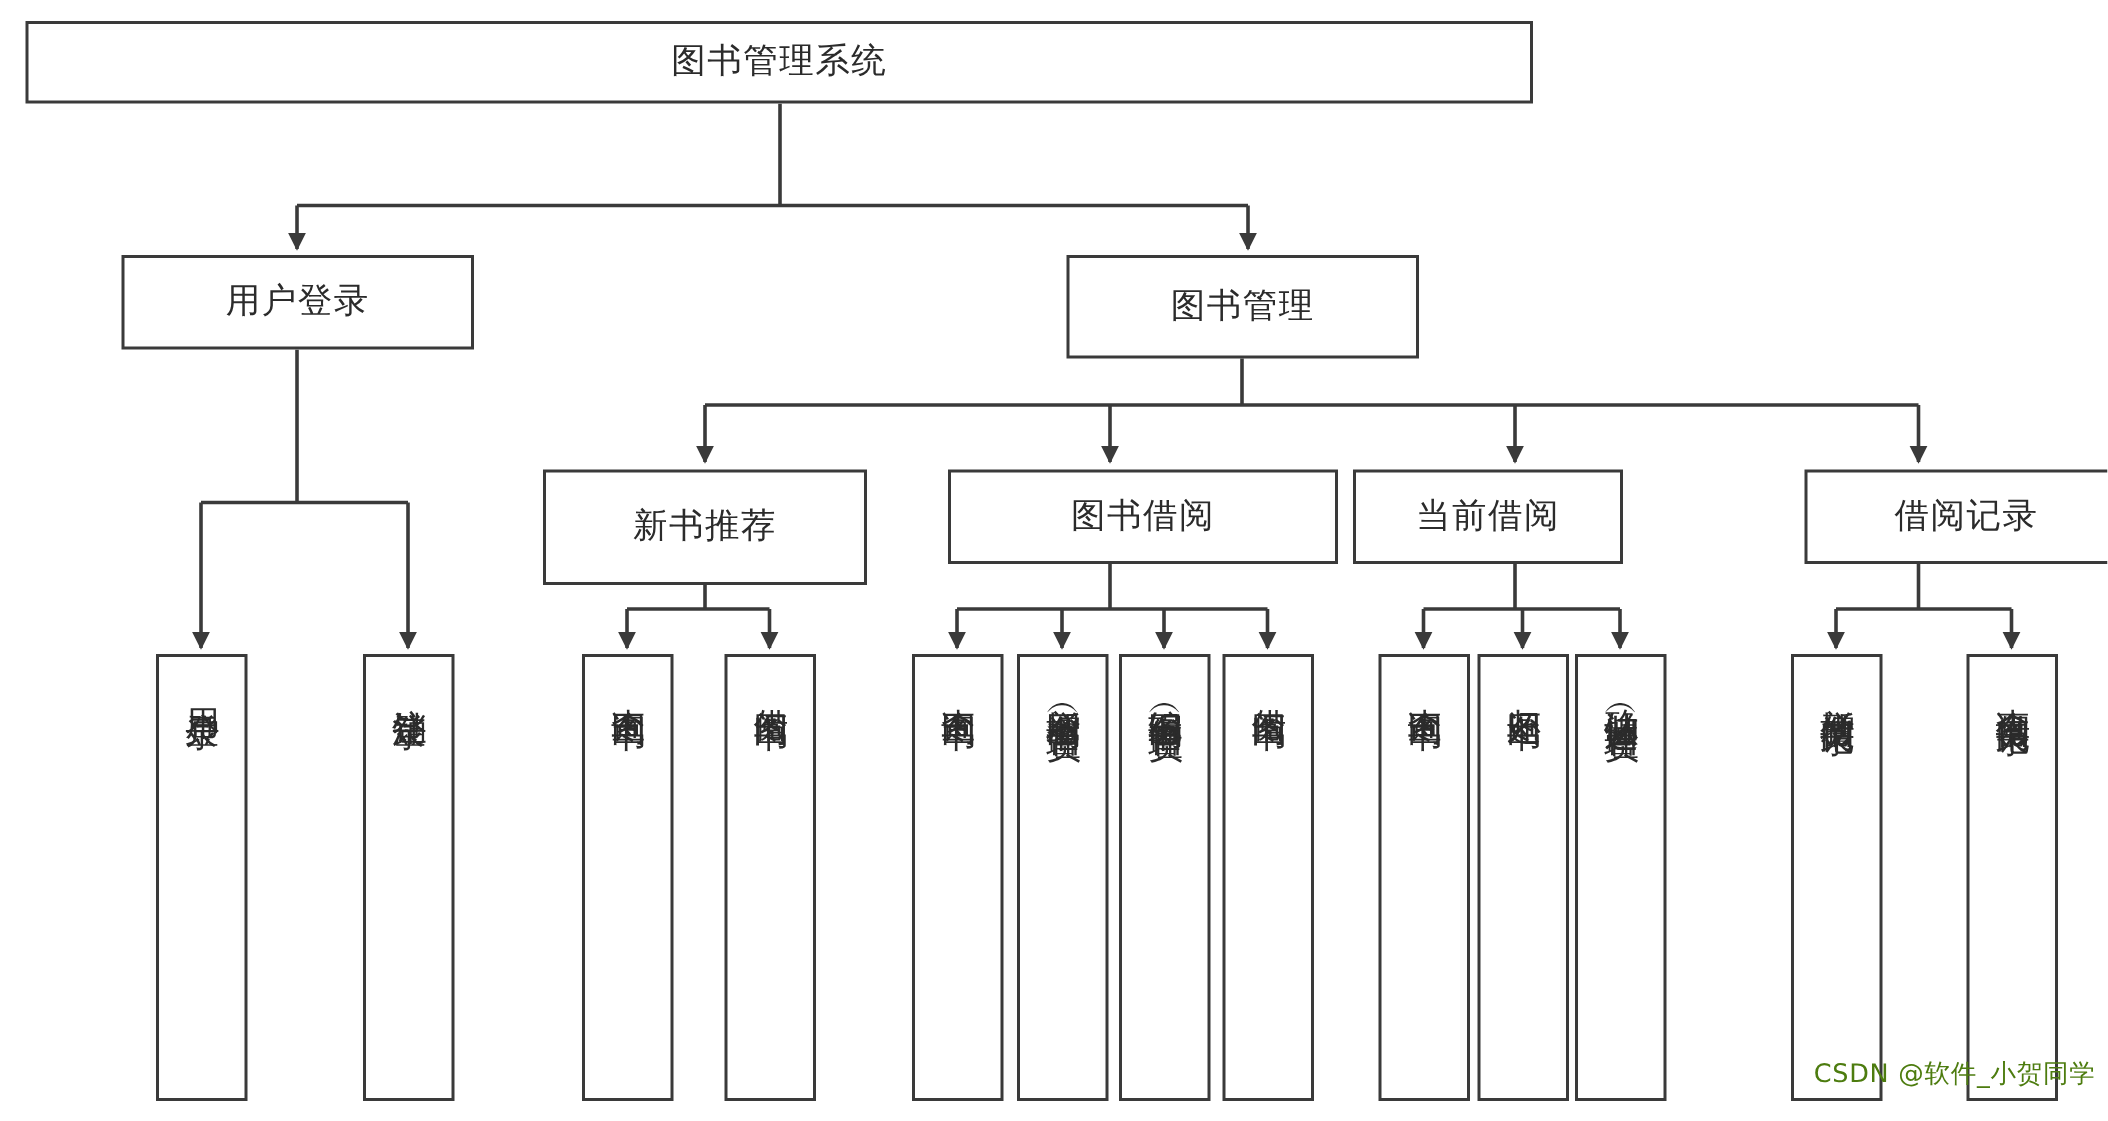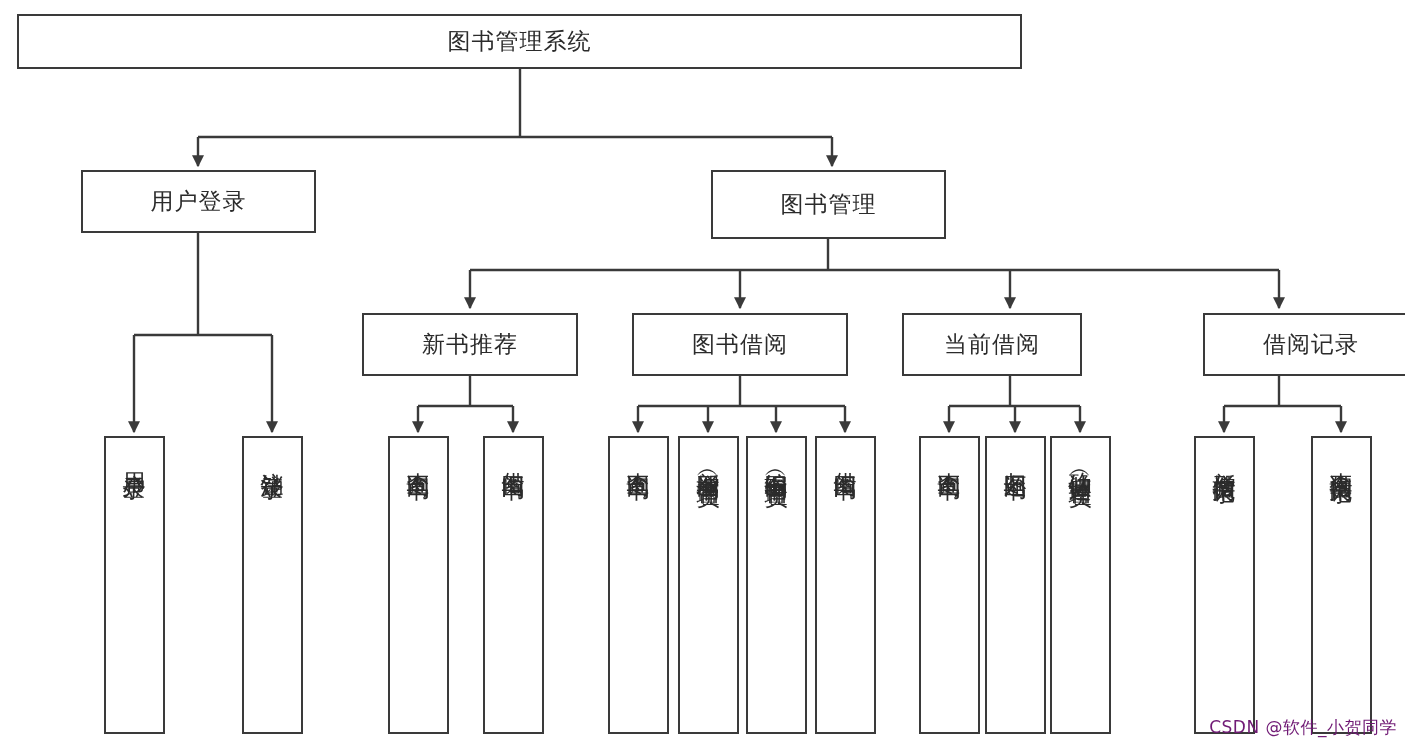--- a/index.html
+++ b/index.html
@@ -55,23 +55,23 @@
     text-orientation: upright;
     font-size: 23px;
     line-height: 1.22;
     letter-spacing: 2px;
     white-space: nowrap;
     color: #2b2b2b;
   }
   #watermark {
     position: absolute;
     right: 8px;
-    bottom: 8px;
+    bottom: 20px;
     font-size: 17px;
-    color: #701a75;
+    color: #4d7c0f;
     letter-spacing: 0.5px;
     user-select: none;
     white-space: nowrap;
   }
 </style>
 </head>
 <body>
 
 <div id="diagram-root">
 
@@ -129,24 +129,24 @@
     <span>图书管理系统</span>
   </div>
 
   <div class="node horiz" style="left:81px; top:170px; width:235px; height:63px;">
     <span>用户登录</span>
   </div>
   <div class="node horiz" style="left:711px; top:170px; width:235px; height:69px;">
     <span>图书管理</span>
   </div>
 
-  <div class="node horiz" style="left:362px; top:313px; width:216px; height:63px;">
+  <div class="node horiz" style="left:362px; top:313px; width:216px; height:77px;">
     <span>新书推荐</span>
   </div>
-  <div class="node horiz" style="left:632px; top:313px; width:216px; height:63px;">
+  <div class="node horiz" style="left:632px; top:313px; width:260px; height:63px;">
     <span>图书借阅</span>
   </div>
   <div class="node horiz" style="left:902px; top:313px; width:180px; height:63px;">
     <span>当前借阅</span>
   </div>
   <div class="node horiz" style="left:1171px; top:313px; width:216px; height:63px;margin-left:32px;">
     <span>借阅记录</span>
   </div>
 
   <div class="node leaf" style="left:104px; top:436px; width:61px; height:298px;">

